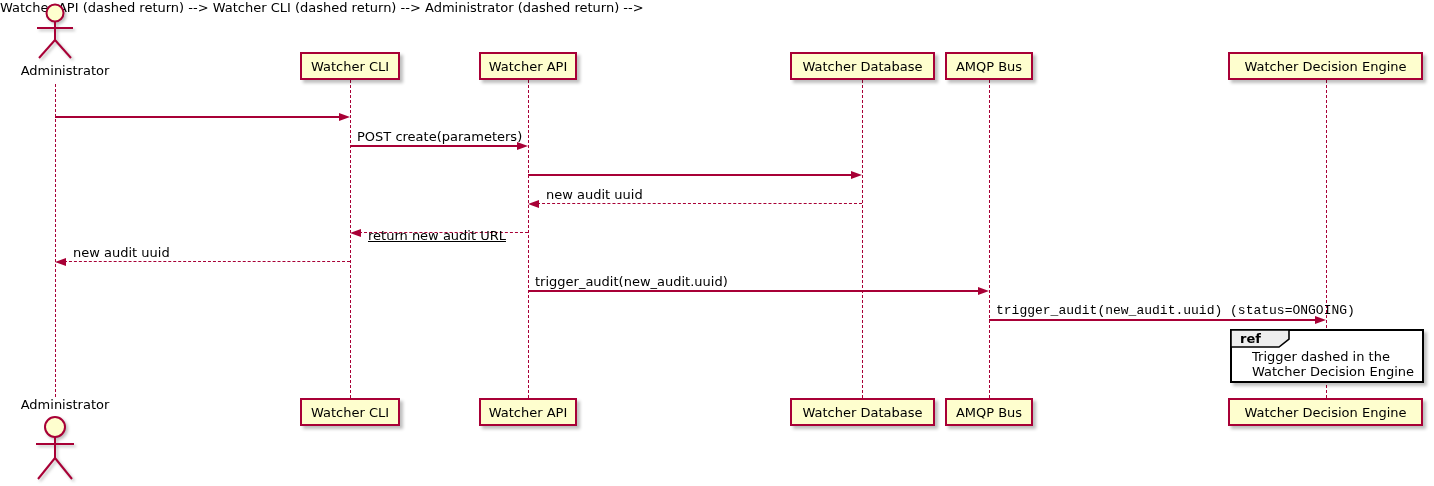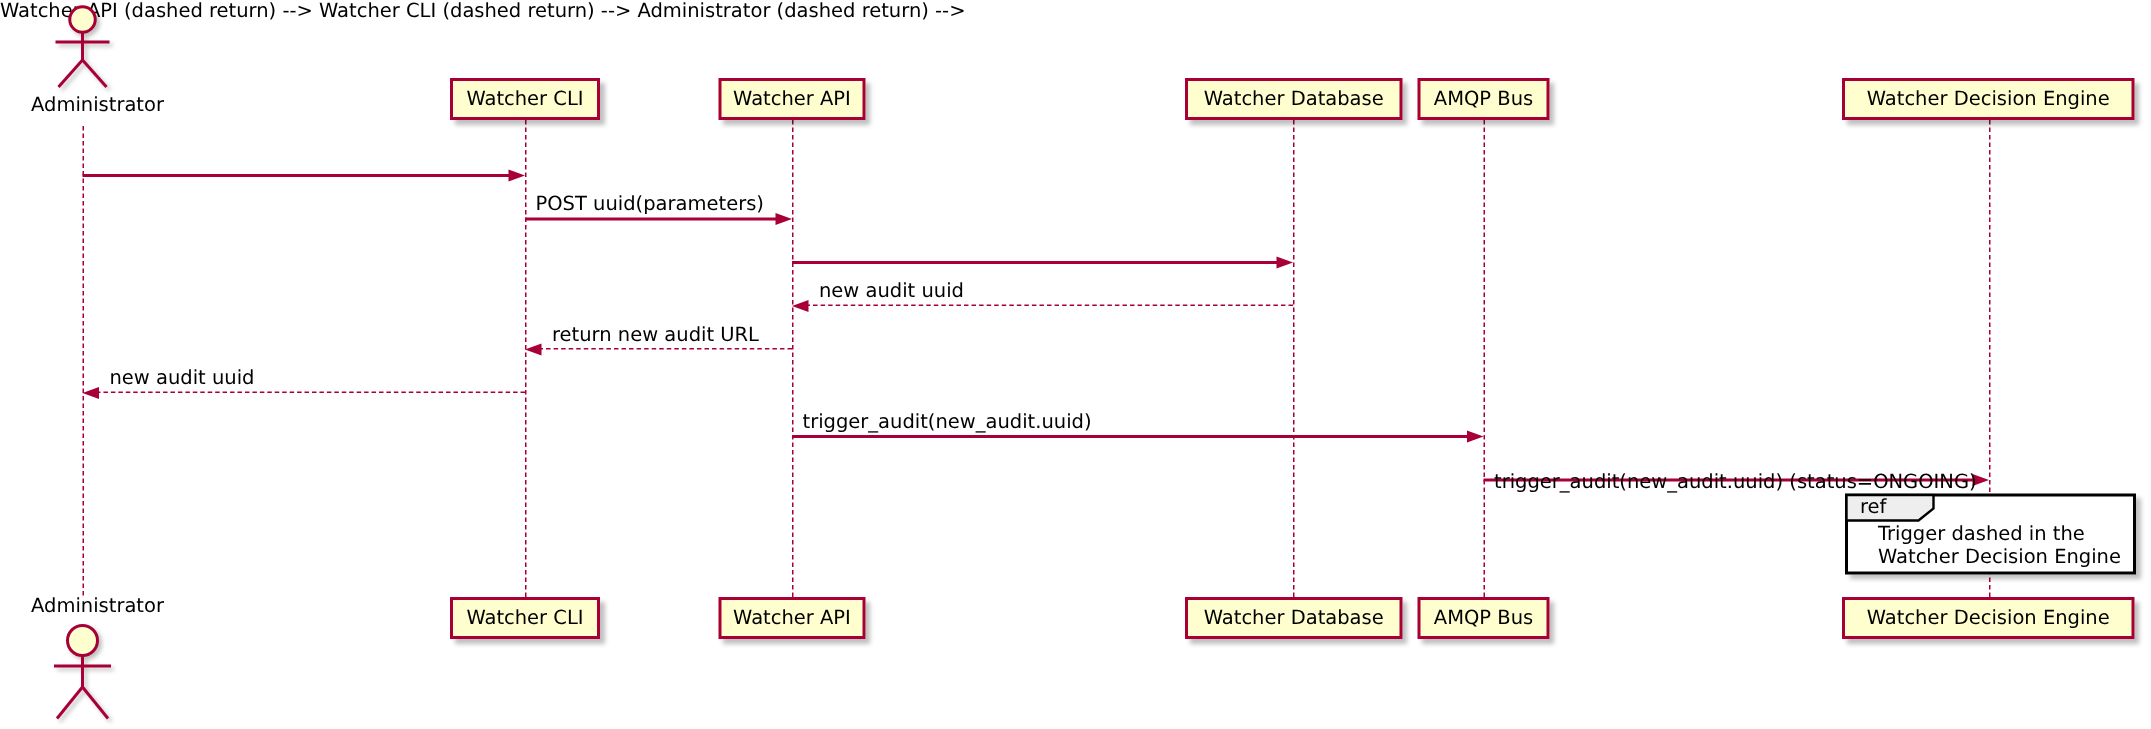--- a/index.html
+++ b/index.html
@@ -94,21 +94,21 @@
     z-index: 5;
   }
   .ref-tab {
     position: absolute;
     left: -2px; top: -2px;
     z-index: 6;
   }
   .ref-tab-text {
     position: absolute;
     left: 8px; top: 0px;
-    font-weight: normal;
+    font-weight: bold;
     z-index: 7;
   }
   .ref-body {
     position: absolute;
     left: 20px; top: 18px;
     line-height: 15px;
     white-space: nowrap;
   }
 </style>
 </head>
@@ -139,50 +139,50 @@
   <div class="pbox" style="left:479px; top:52px; width:98px;">Watcher API</div>
   <div class="pbox" style="left:790px; top:52px; width:145px;">Watcher Database</div>
   <div class="pbox" style="left:945px; top:52px; width:88px;">AMQP Bus</div>
   <div class="pbox" style="left:1228px; top:52px; width:195px;">Watcher Decision Engine</div>
 
   
   <div class="msg-line-solid" style="left:55px; top:116px; width:285px;"></div>
   <div class="arrow-right" style="left:339px; top:112.5px;"></div>
 
   
-  <div class="msg-label" style="left:357px; top:129px;">POST uuid(parameters)</div>
+  <div class="msg-label" style="left:357px; top:129px;">POST create(parameters)</div>
   <div class="msg-line-solid" style="left:350px; top:145px; width:168px;"></div>
   <div class="arrow-right" style="left:517px; top:141.5px;"></div>
 
   
   <div class="msg-line-solid" style="left:528px; top:174px; width:324px;"></div>
   <div class="arrow-right" style="left:851px; top:170.5px;"></div>
 
    Watcher API (dashed return) --&gt;
   <div class="msg-label" style="left:546px; top:187px;">new audit uuid</div>
   <div class="msg-line-dashed" style="left:537px; top:203px; width:325px;"></div>
   <div class="arrow-left" style="left:528px; top:199.5px;"></div>
 
    Watcher CLI (dashed return) --&gt;
-  <div class="msg-label" style="left:368px; top:216px;">return new audit URL</div>
+  <div class="msg-label" style="left:368px; top:228px;text-decoration:underline;">return new audit URL</div>
   <div class="msg-line-dashed" style="left:359px; top:232px; width:169px;"></div>
   <div class="arrow-left" style="left:350px; top:228.5px;"></div>
 
    Administrator (dashed return) --&gt;
   <div class="msg-label" style="left:73px; top:245px;">new audit uuid</div>
   <div class="msg-line-dashed" style="left:64px; top:261px; width:286px;"></div>
   <div class="arrow-left" style="left:55px; top:257.5px;"></div>
 
   
   <div class="msg-label" style="left:535px; top:274px;">trigger_audit(new_audit.uuid)</div>
   <div class="msg-line-solid" style="left:528px; top:290px; width:451px;"></div>
   <div class="arrow-right" style="left:978px; top:286.5px;"></div>
 
   
-  <div class="msg-label" style="left:996px; top:314px;">trigger_audit(new_audit.uuid) (status=ONGOING)</div>
+  <div class="msg-label" style="left:996px; top:303px;font-family:Liberation Mono, monospace;">trigger_audit(new_audit.uuid) (status=ONGOING)</div>
   <div class="msg-line-solid" style="left:989px; top:319px; width:327px;"></div>
   <div class="arrow-right" style="left:1315px; top:315.5px;"></div>
 
   
   <div class="ref-box">
     <svg class="ref-tab" width="62" height="20" viewBox="0 0 62 20">
       <path d="M1,1 H59 V10 L49,18 H1 Z" fill="#EEEEEE" stroke="#000000" stroke-width="1.6"></path>
     </svg>
     <div class="ref-tab-text">ref</div>
     <div class="ref-body">

